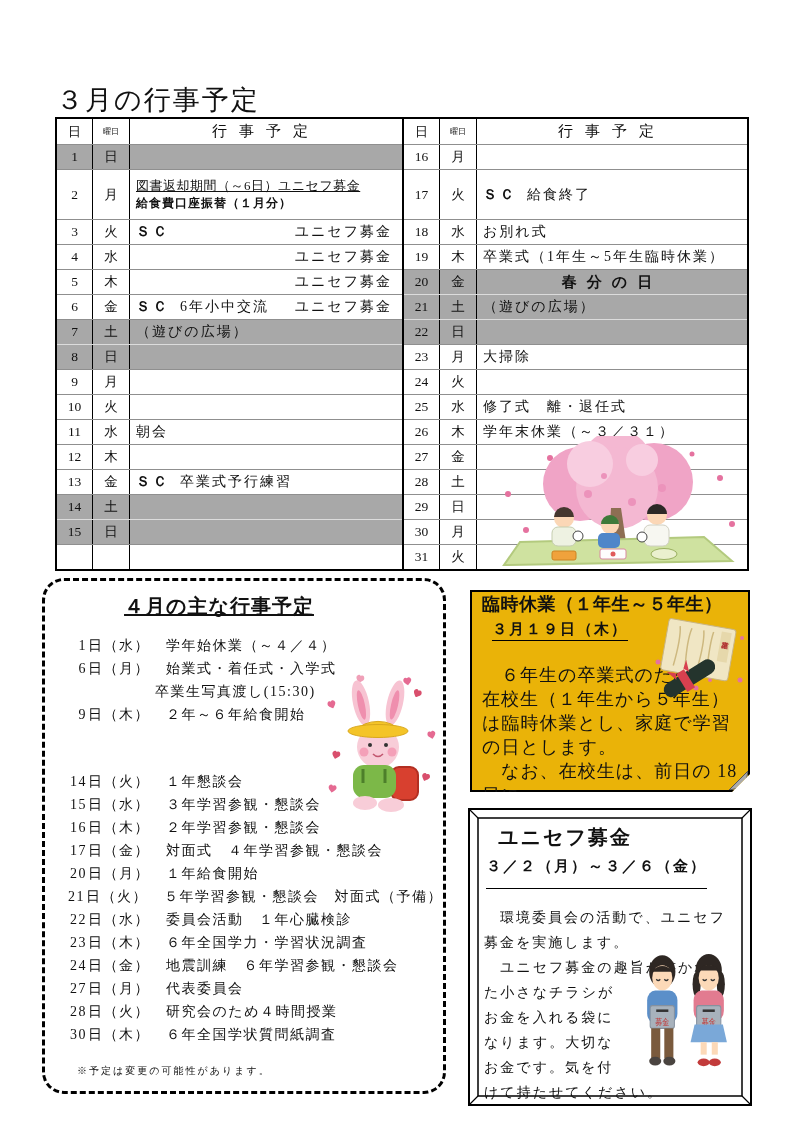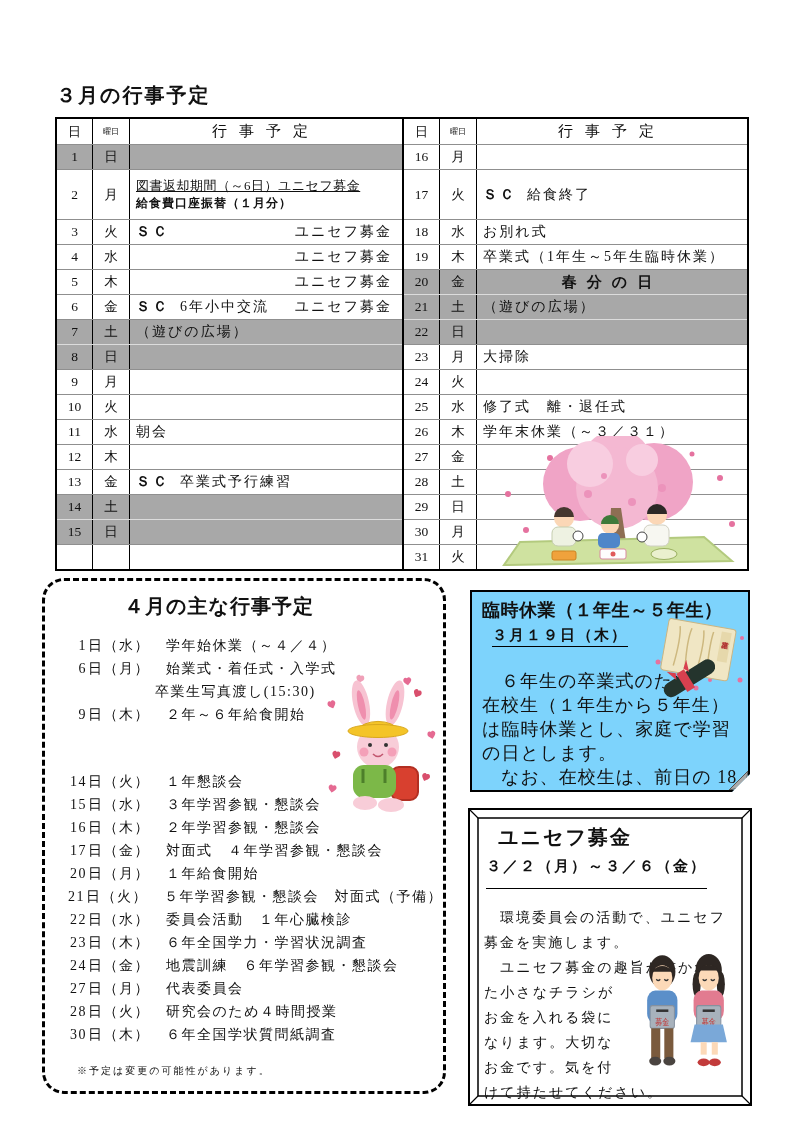--- a/index.html
+++ b/index.html
@@ -1,22 +1,22 @@
 <!DOCTYPE html>
 <html><head>
 <meta charset="utf-8">
 <style>
   html,body{margin:0;padding:0;background:#fff;}
   .page{position:relative;width:794px;height:1123px;background:#fff;overflow:hidden;
         font-family:"Liberation Serif","DejaVu Serif",serif;color:#111;}
   .gothic{font-family:"Liberation Sans","DejaVu Sans",sans-serif;font-weight:700;}
 
   
-  .page-title{position:absolute;left:56px;top:82px;margin:0;font-size:20px;letter-spacing:2px;
-              font-family:"Liberation Sans","DejaVu Sans",sans-serif;font-weight:700;}
+  .page-title{position:absolute;left:56px;top:82px;margin:0;font-size:27px;letter-spacing:2px;
+              font-family:"Liberation Sans","DejaVu Sans",sans-serif;font-weight:400;}
   .mtable{position:absolute;left:55px;top:117px;width:690px;border:2px solid #000;display:flex;background:#fff;}
   .half{width:50%;box-sizing:border-box;}
   .half+.half{border-left:2px solid #000;}
   .hrow{display:flex;height:25px;box-sizing:border-box;}
   .h-day{width:35px;border-right:1px solid #000;display:flex;align-items:center;justify-content:center;font-size:13px;}
   .h-wd{width:36px;border-right:1px solid #000;display:flex;align-items:center;justify-content:center;font-size:8px;}
   .h-ev{flex:1;display:flex;align-items:center;justify-content:center;font-size:15px;letter-spacing:12px;}
   .trow{display:flex;height:25px;border-top:1px solid #8f8f8f;box-sizing:border-box;}
   .trow.tall{height:50px;}
   .trow.shaded{background:#a8a8a8;}
@@ -29,34 +29,34 @@
   .evline.small{font-size:13px;letter-spacing:0.5px;text-decoration:underline;}
   .sc{font-family:"Liberation Sans","DejaVu Sans",sans-serif;font-weight:700;font-size:14px;letter-spacing:3px;margin-right:10px;}
   .evright{margin-left:auto;padding-right:4px;}
   .evbold{font-family:"Liberation Sans","DejaVu Sans",sans-serif;font-weight:700;font-size:12px;letter-spacing:1px;white-space:nowrap;}
   .holiday{font-family:"Liberation Sans","DejaVu Sans",sans-serif;font-weight:700;font-size:15px;letter-spacing:10px;}
   .hanami{position:absolute;right:3px;bottom:2px;line-height:0;}
 
   
   .april{position:absolute;left:42px;top:578px;width:404px;height:516px;border:3px dashed #000;
          border-radius:22px;box-sizing:border-box;}
-  .april-title{text-align:center;margin-top:12px;font-size:20px;letter-spacing:1px;padding-right:50px;}
+  .april-title{text-align:center;margin-top:12px;font-size:20px;letter-spacing:1px;padding-right:50px;text-decoration:underline;}
   .april-list{margin-top:14px;padding-left:16px;font-size:14px;letter-spacing:1.5px;}
   .ap-line{display:flex;height:23px;align-items:center;white-space:nowrap;}
   .ap-day{width:26px;text-align:right;}
   .ap-wd{margin-left:1px;}
   .ap-ev{margin-left:16px;}
   .ap-cont{margin-left:94px;}
   .ap-spacer{height:44px;}
   .april-note{margin-top:18px;padding-left:32px;font-size:10px;letter-spacing:2px;}
   .rabbit{position:absolute;right:0;top:92px;line-height:0;}
 
   
   .closure{position:absolute;left:470px;top:590px;width:280px;height:202px;border:2px solid #000;
-           box-sizing:border-box;background:#7dd3fc;padding:6px 10px;
+           box-sizing:border-box;background:#eab308;padding:0 10px;
            clip-path:polygon(0 0,100% 0,100% calc(100% - 18px),calc(100% - 18px) 100%,0 100%);}
   .closure-title{font-size:18px;letter-spacing:0.5px;white-space:nowrap;}
   .closure-date{display:inline-block;margin:4px 0 2px 10px;font-size:15px;letter-spacing:2px;
                 border-bottom:1.5px solid #000;padding-bottom:1px;}
   .closure-body{margin-top:20px;font-size:18px;letter-spacing:1px;line-height:24px;}
   .diploma{position:absolute;right:0;top:26px;line-height:0;}
   .fold{position:absolute;right:0;bottom:0;line-height:0;}
 
   
   .unicef{position:absolute;left:468px;top:808px;width:284px;height:298px;}

